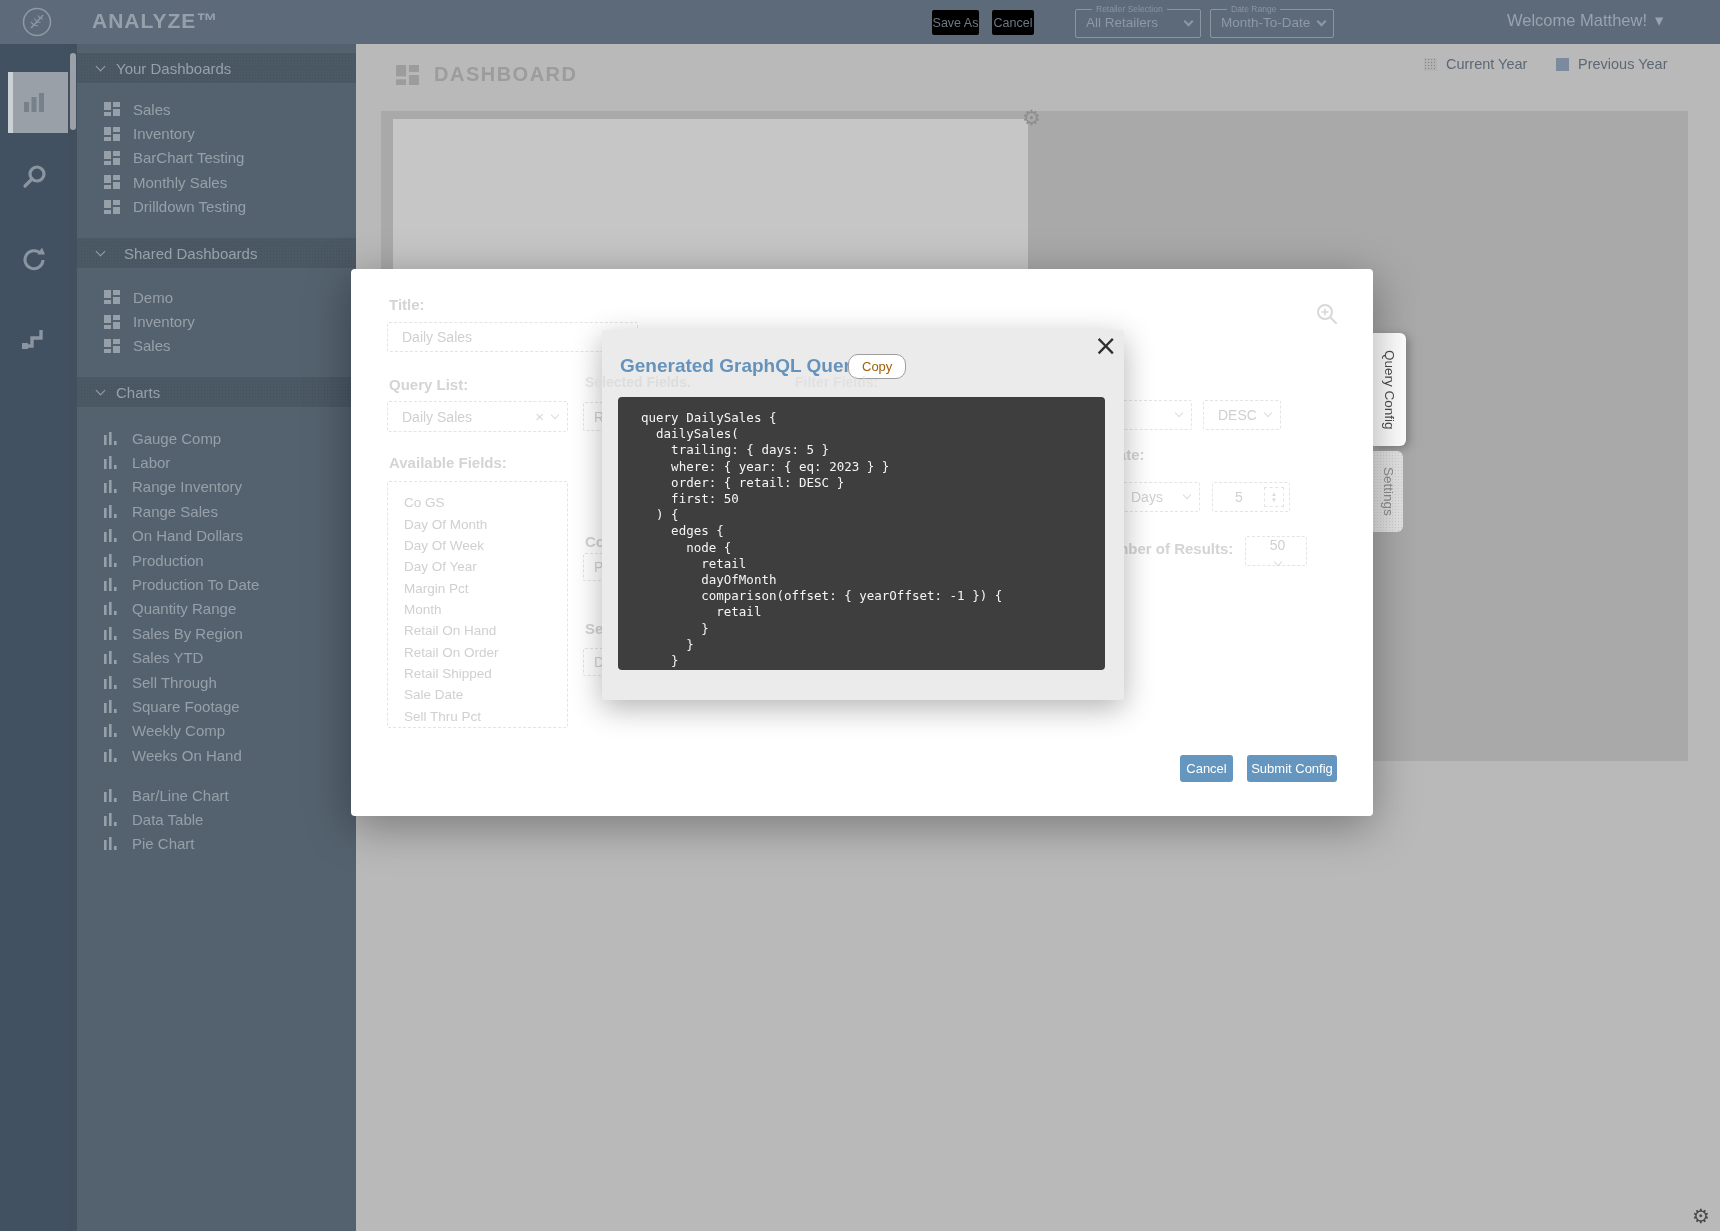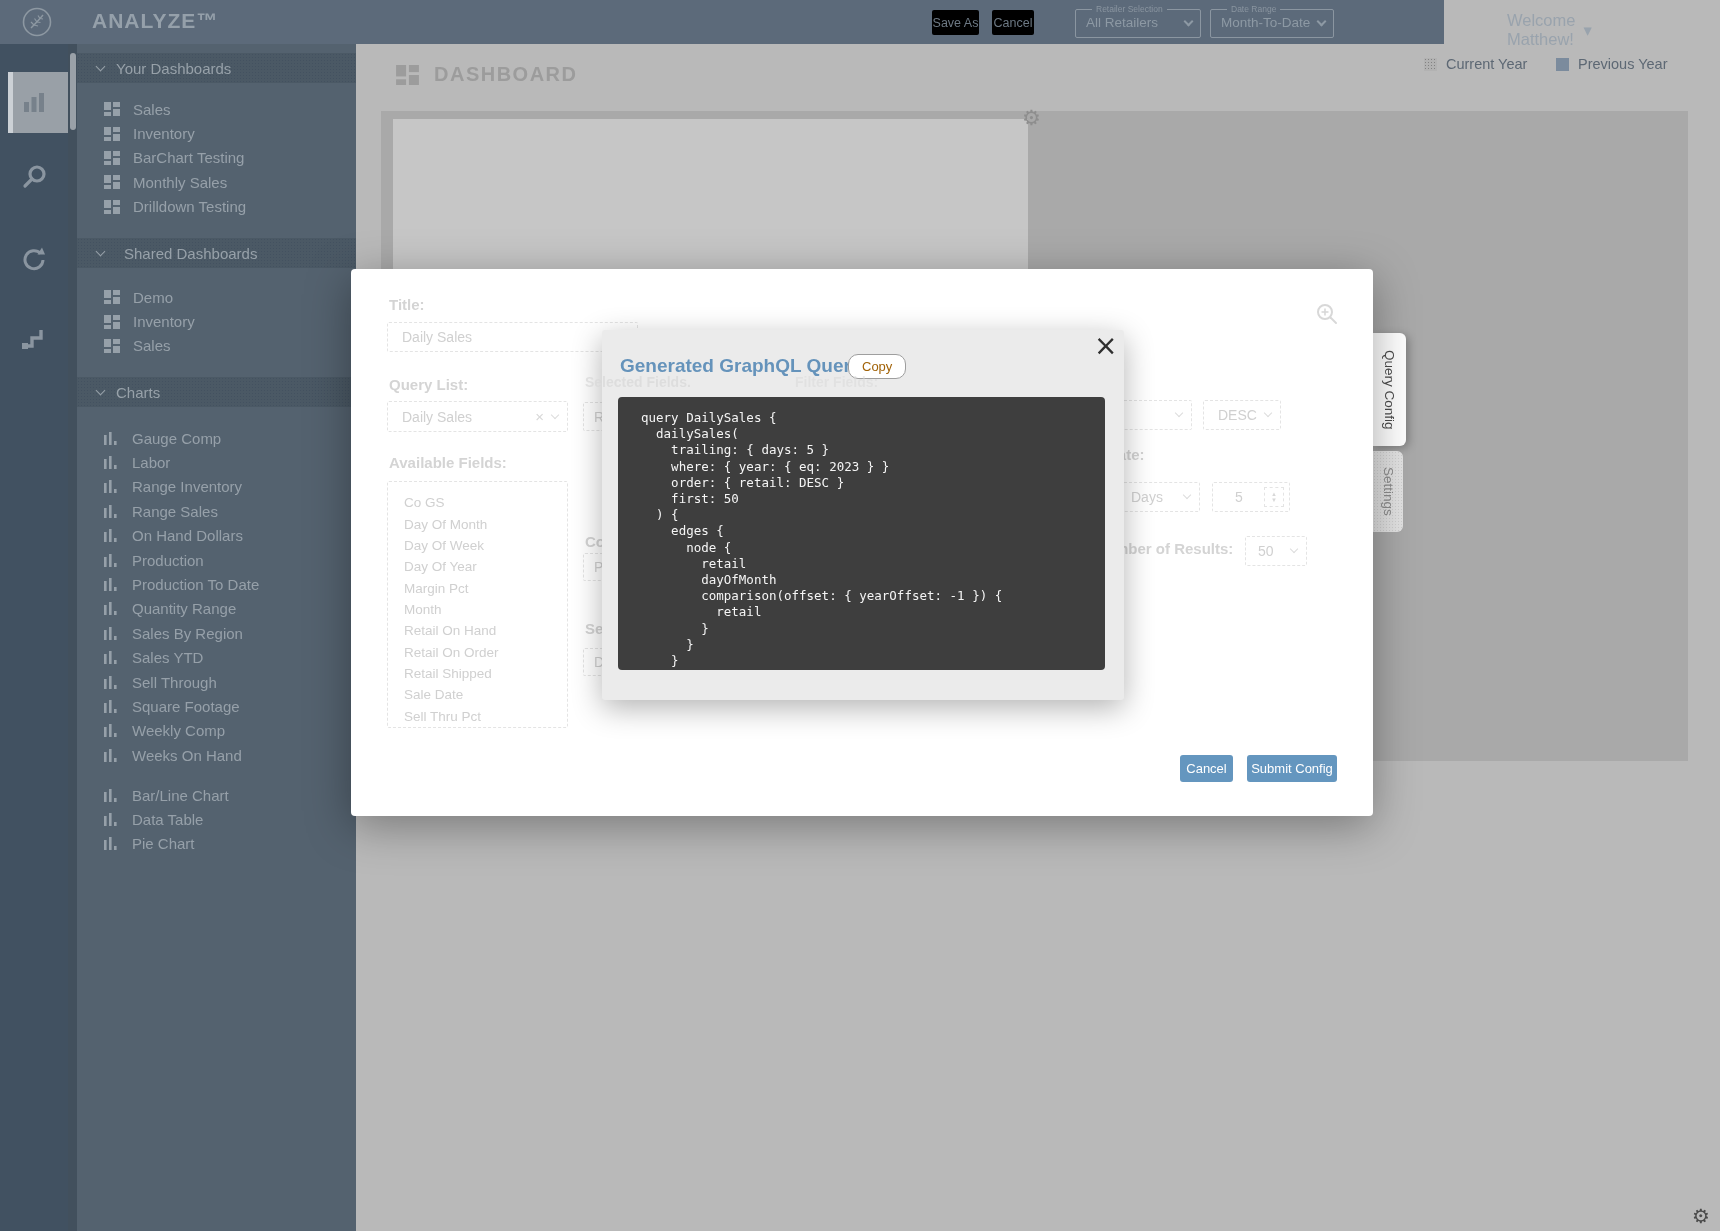--- a/index.html
+++ b/index.html
@@ -1,21 +1,21 @@
 <!DOCTYPE html>
 <html><head>
 <meta charset="utf-8">
 <style>
   * { margin:0; padding:0; box-sizing:border-box; }
   html,body { width:1720px; height:1231px; overflow:hidden; font-family:"Liberation Sans", sans-serif; }
   body { background:#b9b9b9; position:relative; }
   .abs { position:absolute; }
 
   
-  .header { left:0; top:0; width:1444px; height:44px; background:#5c6a7a; z-index:5; }
+  .header { left:0; top:0; width:1720px; height:44px; background:#5c6a7a; z-index:5; }
   .logo-circle { left:22px; top:7px; width:30px; height:30px; }
   .app-title { left:92px; top:9px; font-size:21px; font-weight:bold; color:#95a0aa; letter-spacing:1px; }
   .hbtn { top:10px; height:25px; background:#000000; color:#6d7984; font-size:12.5px; border:none;
           display:flex; align-items:center; justify-content:center; border-radius:2px; }
   .hfieldset { top:4px; height:34px; border:1px solid #8b96a1; border-radius:2px; color:#8d99a4; padding:0 8px 0 10px;
                display:flex; align-items:center; justify-content:space-between; background:transparent; }
   .hfieldset legend { font-size:8.5px; padding:0 4px; margin-left:6px; color:#8a95a0; }
   .hfieldset .val { font-size:13.5px; margin-top:-6px; }
   .chev { width:7px; height:7px; border-right:2px solid currentColor; border-bottom:2px solid currentColor;
           transform:rotate(45deg); display:inline-block; margin-top:-8px; }
@@ -524,21 +524,21 @@
     <span class="dim-chev"></span>
   </div>
   <div class="dashed" style="left:861px;top:213px;width:78px;height:30px;padding:0 5px 0 22px;justify-content:space-between;">
     <span>5</span>
     <span class="stepper">
       <span>▲</span>
       <span>▼</span>
     </span>
   </div>
   <div class="dim-label" style="left:744px;top:271px;">Number of Results:</div>
-  <div class="dashed" style="left:894px;top:267px;width:62px;height:30px;padding:0 9px 0 12px;justify-content:space-between;">
+  <div class="dashed" style="left:894px;top:267px;width:62px;height:30px;padding:0 9px 0 12px;justify-content:space-between;flex-direction:column;">
     <span>50</span>
     <span class="dim-chev"></span>
   </div>
 
   <button class="footer-btn" style="left:829px;width:53px;">Cancel</button>
   <button class="footer-btn" style="left:896px;width:90px;">Submit Config</button>
 </div>
 
 <div class="abs ghost-over" style="left:585px;top:374px;">Selected Fields.</div>
 <div class="abs ghost-over" style="left:795px;top:374px;opacity:0.5;">Filter Fields:</div>

